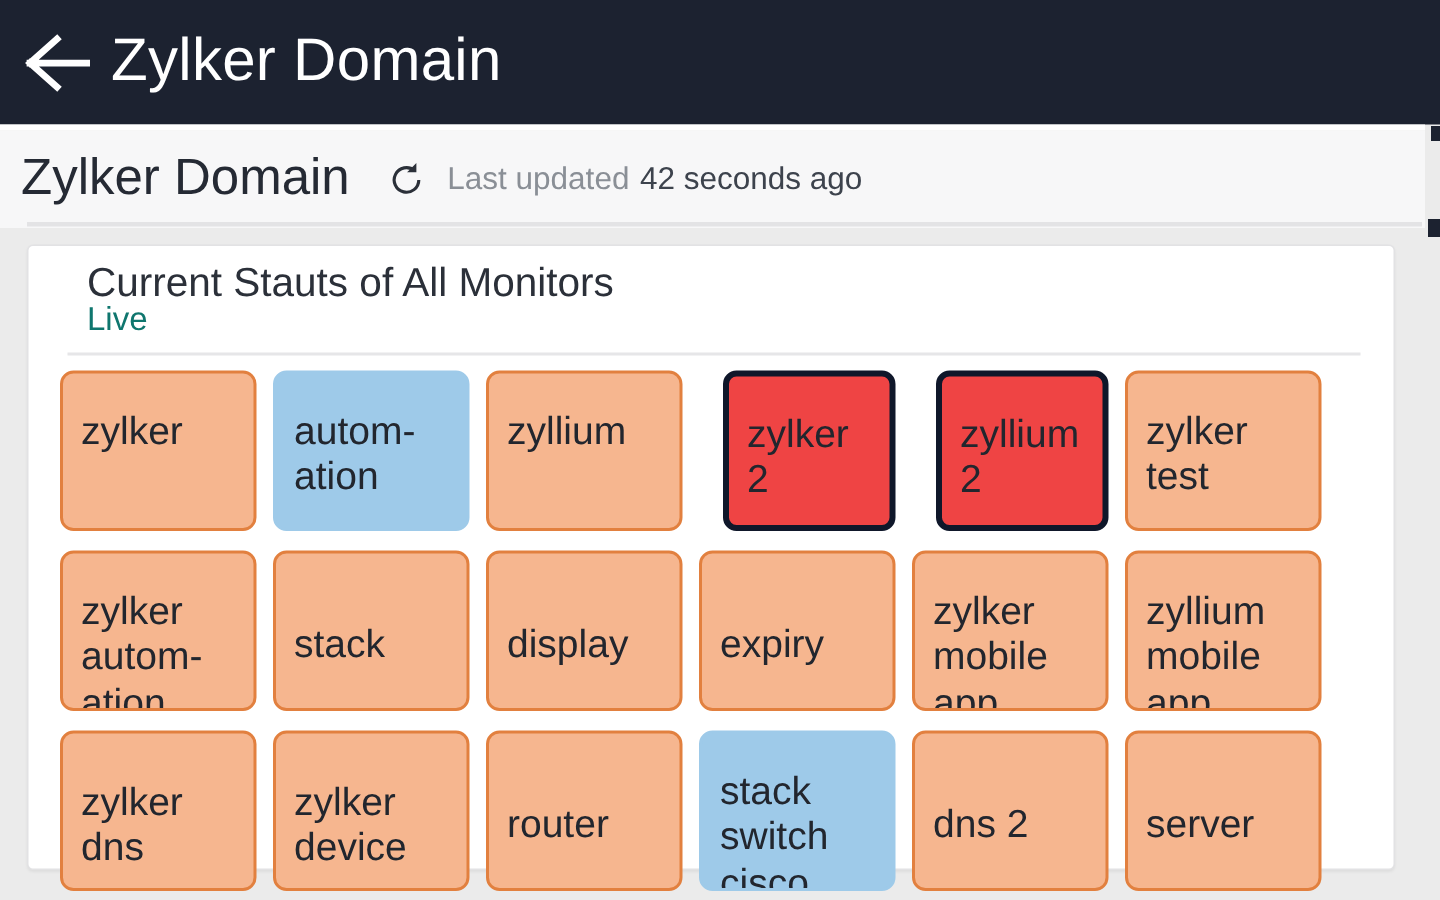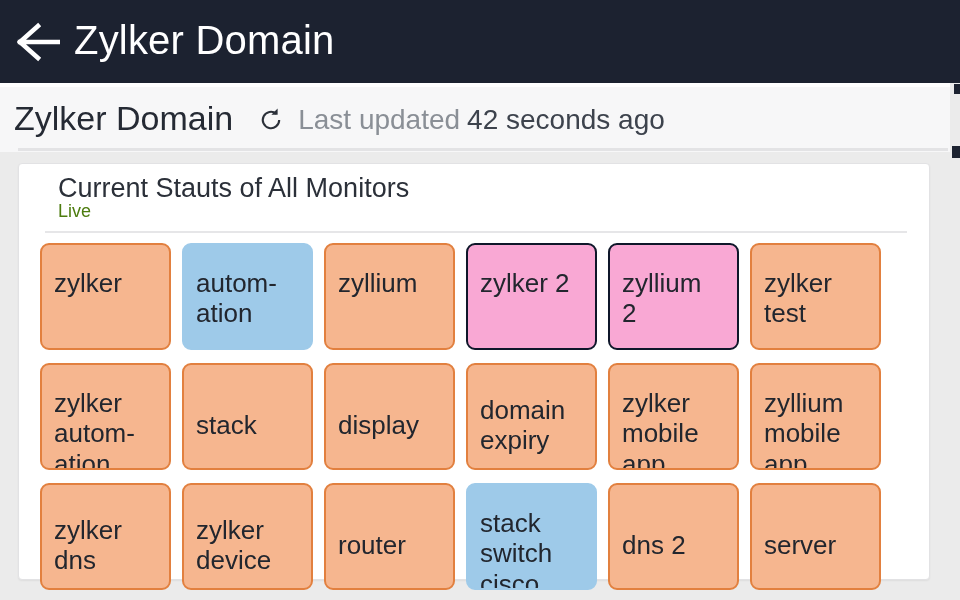--- a/index.html
+++ b/index.html
@@ -67,21 +67,21 @@
   }
   .refresh-wrap {
     margin-left: 25px;
     display: flex;
     align-items: center;
     height: 30px;
   }
   .refresh-wrap svg { display: block; }
   .last-updated {
     margin-left: 14px;
-    font-size: 28px;
+    font-size: 21px;
     color: #8a8f96;
     white-space: nowrap;
     display: flex;
     align-items: flex-start;
     gap: 7px;
   }
   .last-updated .ago {
     color: #3d434d;
     font-weight: normal;
   }
@@ -122,22 +122,22 @@
     padding: 11px 4px 0 26px;
     flex-direction: column;
   }
   .card-title {
     font-size: 27px;
     color: #2b3039;
     line-height: 1;
   }
   .card-live {
     margin-left: 13px;
-    font-size: 18px;
-    color: #4d7c0f;
+    font-size: 22px;
+    color: #0f766e;
     line-height: 1;
   }
   .card-rule {
     margin: 11px 22px 0 26px;
     height: 2px;
     background: #e6e6e8;
   }
 
   
   .grid {
@@ -161,22 +161,23 @@
     flex-direction: column;
   }
   .tile.center { justify-content: center; }
   .tile.top { justify-content: flex-start; }
 
   .tile.orange {
     background: #f6b68f;
     border: 2px solid #e2803f;
   }
   .tile.green {
-    background: #f9a8d4;
-    border: 2px solid #0f172a;
+    background: #ef4444;
+    border: 4px solid #0f172a;
+    margin-left: 16px;
   }
   .tile.blue {
     background: #9ecae9;
     border: 2px solid #9ecae9;
   }
 </style>
 </head>
 <body>
 
 <div class="appbar">
@@ -243,21 +244,20 @@
         <span>autom-</span>
         <span>ation</span>
       </div>
       <div class="tile orange center">
         <span>stack</span>
       </div>
       <div class="tile orange center">
         <span>display</span>
       </div>
       <div class="tile orange center">
-        <span>domain</span>
         <span>expiry</span>
       </div>
       <div class="tile orange top">
         <span>zylker</span>
         <span>mobile</span>
         <span>app</span>
       </div>
       <div class="tile orange top">
         <span>zyllium</span>
         <span>mobile</span>

